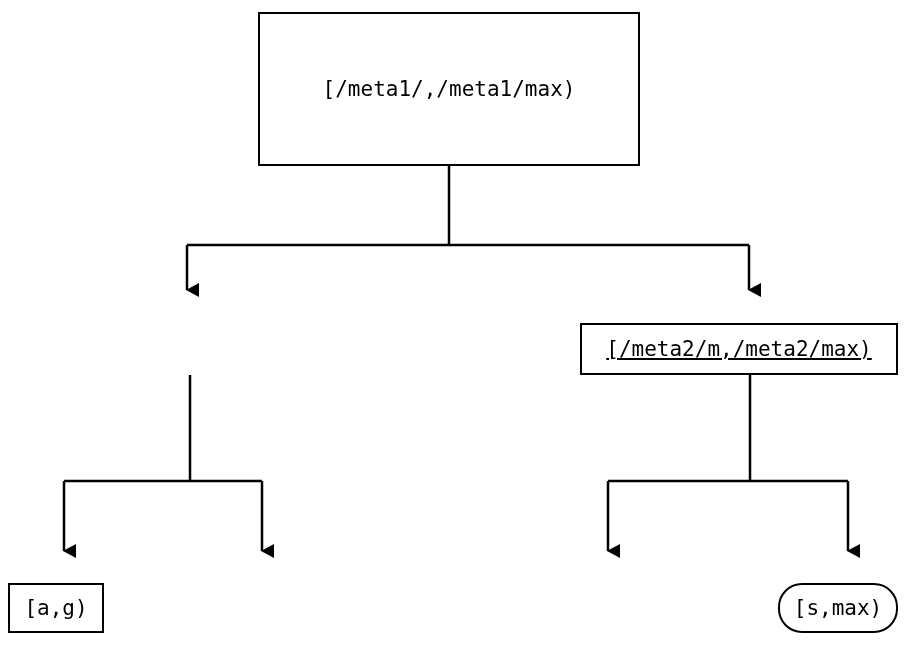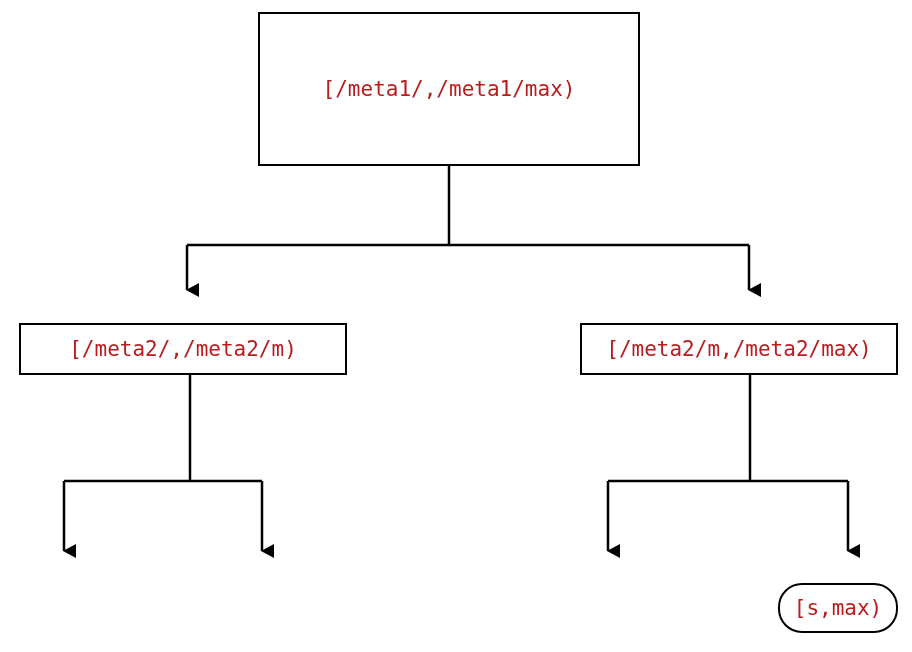--- a/index.html
+++ b/index.html
@@ -30,21 +30,21 @@
     box-sizing: border-box;
     border: 2px solid #000000;
     background: #ffffff;
     display: flex;
     align-items: center;
     justify-content: center;
     z-index: 2;
   }
   .node-label {
     font-family: "DejaVu Sans Mono", "Liberation Mono", monospace;
-    color: #b91c1c;
+    color: #000000;
     white-space: pre;
     letter-spacing: 0px;
   }
   .node-root .node-label   { font-size: 21px; }
   .node-mid .node-label    { font-size: 21px; }
   .node-leaf .node-label   { font-size: 21px; }
 </style>
 </head>
 <body>
 
@@ -76,28 +76,28 @@
       <path d="M 608 481 L 848 481" stroke="#000000" stroke-width="2.5" fill="none"></path>
       <path d="M 608 481 L 608 551" stroke="#000000" stroke-width="2.5" fill="none" marker-end="url(#arrow-down)"></path>
       <path d="M 848 481 L 848 551" stroke="#000000" stroke-width="2.5" fill="none" marker-end="url(#arrow-down)"></path>
     </g>
   </svg>
 
   <div class="node-box node-root" style="left:258px; top:12px; width:382px; height:154px;">
     <span class="node-label">[/meta1/,/meta1/max)</span>
   </div>
 
-  <div class="node-box node-mid" style="left:19px; top:323px; width:328px; height:52px;">
-    <span class="node-label">[/meta2/,/meta2/m)</span>
-  </div>
 
-  <div class="node-box node-mid" style="left:580px; top:323px; width:318px; height:52px;">
+  <div class="node-box node-mid" style="left:580px; top:323px; width:318px; height:52px;text-decoration:underline;">
     <span class="node-label">[/meta2/m,/meta2/max)</span>
   </div>
 
+  <div class="node-box node-leaf" style="left:8px; top:583px; width:96px; height:50px;">
+    <span class="node-label">[a,g)</span>
+  </div>
 
 
 
   <div class="node-box node-leaf" style="left:778px; top:583px; width:120px; height:50px;border-radius:24px;">
     <span class="node-label">[s,max)</span>
   </div>
 
 </div>
 
 </body></html>

